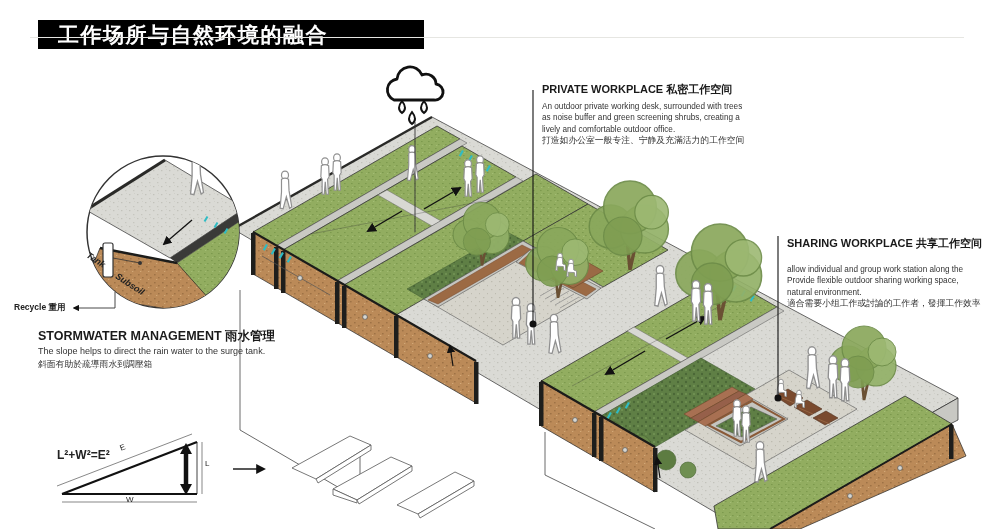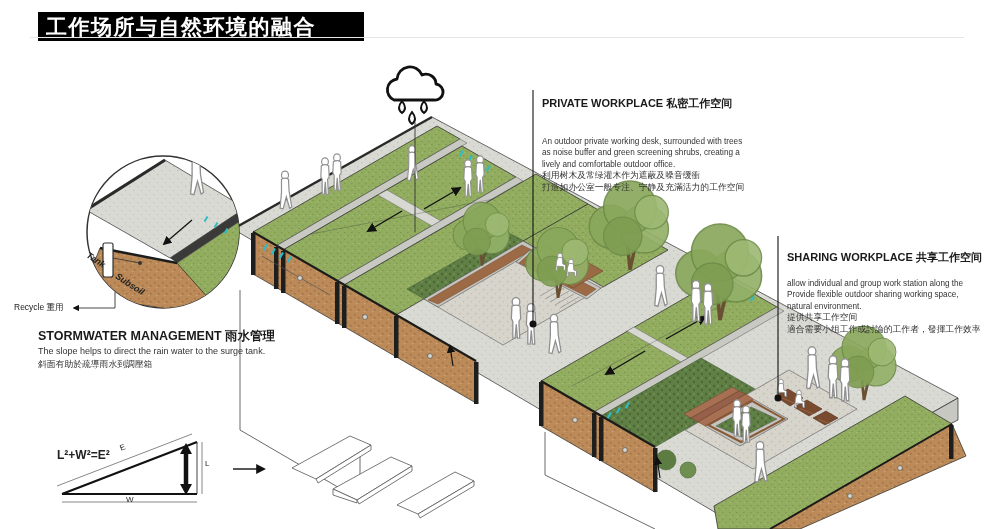--- a/index.html
+++ b/index.html
@@ -1,34 +1,34 @@
 <!DOCTYPE html>
 <html><head>
 <meta charset="utf-8">
 <style>
   html,body{margin:0;padding:0;background:#fff;}
   .stage{position:relative;width:994px;height:529px;background:#fff;overflow:hidden;
          font-family:"Liberation Sans","DejaVu Sans",sans-serif;color:#222;}
   .abs{position:absolute;}
-  .titlebar{left:38px;top:12px;width:326px;height:29px;background:#000;color:#fff;
-            font-size:21px;font-weight:bold;line-height:29px;padding-left:8px;
+  .titlebar{left:38px;top:20px;width:386px;height:29px;background:#000;color:#fff;
+            font-size:21px;font-weight:bold;line-height:29px;padding-left:20px;
             letter-spacing:1.5px;box-sizing:border-box;white-space:nowrap;}
   .title-rule{left:30px;top:37px;width:934px;height:1px;background:#e6e6e2;}
   .svgwrap{left:0;top:0;width:994px;height:529px;}
   .callout-title{font-weight:bold;font-size:11px;white-space:nowrap;color:#1a1a1a;}
   .callout-body{font-size:8.2px;line-height:11.4px;color:#333;white-space:nowrap;}
   .callout-body .zh{font-size:8.8px;}
-  .t-private{left:542px;top:96px;}
-  .t-private .callout-body{margin-top:25px;}
-  .t-sharing{left:787px;top:250px;}
+  .t-private{left:542px;top:82px;}
+  .t-private .callout-body{margin-top:4px;}
+  .t-sharing{left:787px;top:236px;}
   .t-sharing .callout-body{margin-top:13px;}
   .t-storm{left:38px;top:328px;}
   .t-storm .callout-title{font-size:12.5px;}
   .t-storm .callout-body{margin-top:0;font-size:9px;line-height:12.5px;}
-  .recycle{left:14px;top:302px;font-size:8.5px;font-weight:normal;white-space:nowrap;}
+  .recycle{left:14px;top:302px;font-size:8.5px;font-weight:bold;white-space:nowrap;}
   .lbl-tank{left:90px;top:250px;font-size:9px;font-weight:bold;font-style:italic;
             transform:rotate(33deg);transform-origin:left top;}
   .lbl-subsoil{left:119px;top:271px;font-size:9px;font-weight:bold;font-style:italic;
             transform:rotate(33deg);transform-origin:left top;}
   .lbl-formula{left:57px;top:448px;font-size:12px;font-weight:bold;white-space:nowrap;}
   .lbl-e{left:120px;top:443px;font-size:8px;transform:rotate(-21deg);}
   .lbl-l{left:205px;top:459px;font-size:8px;}
   .lbl-w{left:126px;top:495px;font-size:8px;}
 </style>
 </head>
@@ -359,32 +359,30 @@
 
   <div class="abs titlebar">工作场所与自然环境的融合</div>
   <div class="abs title-rule"></div>
 
   <div class="abs t-private">
     <div class="callout-title">PRIVATE WORKPLACE 私密工作空间</div>
     <div class="callout-body">
       <div>An outdoor private working desk,  surrounded with trees</div>
       <div>as noise buffer and green screening shrubs, creating a</div>
       <div>lively and comfortable outdoor office.</div>
-      <div class="zh">利用树木及常绿灌木作为遮蔽及噪音缓衝</div>
       <div class="zh">打造如办公室一般专注、宁静及充滿活力的工作空间</div>
     </div>
   </div>
 
   <div class="abs t-sharing">
     <div class="callout-title">SHARING WORKPLACE 共享工作空间</div>
     <div class="callout-body">
       <div>allow individual and  group work station along the</div>
       <div>Provide flexible outdoor sharing  working space,</div>
       <div>natural environment.</div>
-      <div class="zh">提供共享工作空间</div>
       <div class="zh">適合需要小组工作或討論的工作者，發揮工作效率</div>
     </div>
   </div>
 
   <div class="abs t-storm">
     <div class="callout-title">STORMWATER MANAGEMENT 雨水管理</div>
     <div class="callout-body">
       <div>The slope helps to direct the rain water to the surge tank.</div>
       <div class="zh">斜面有助於疏導雨水到調壓箱</div>
     </div>

